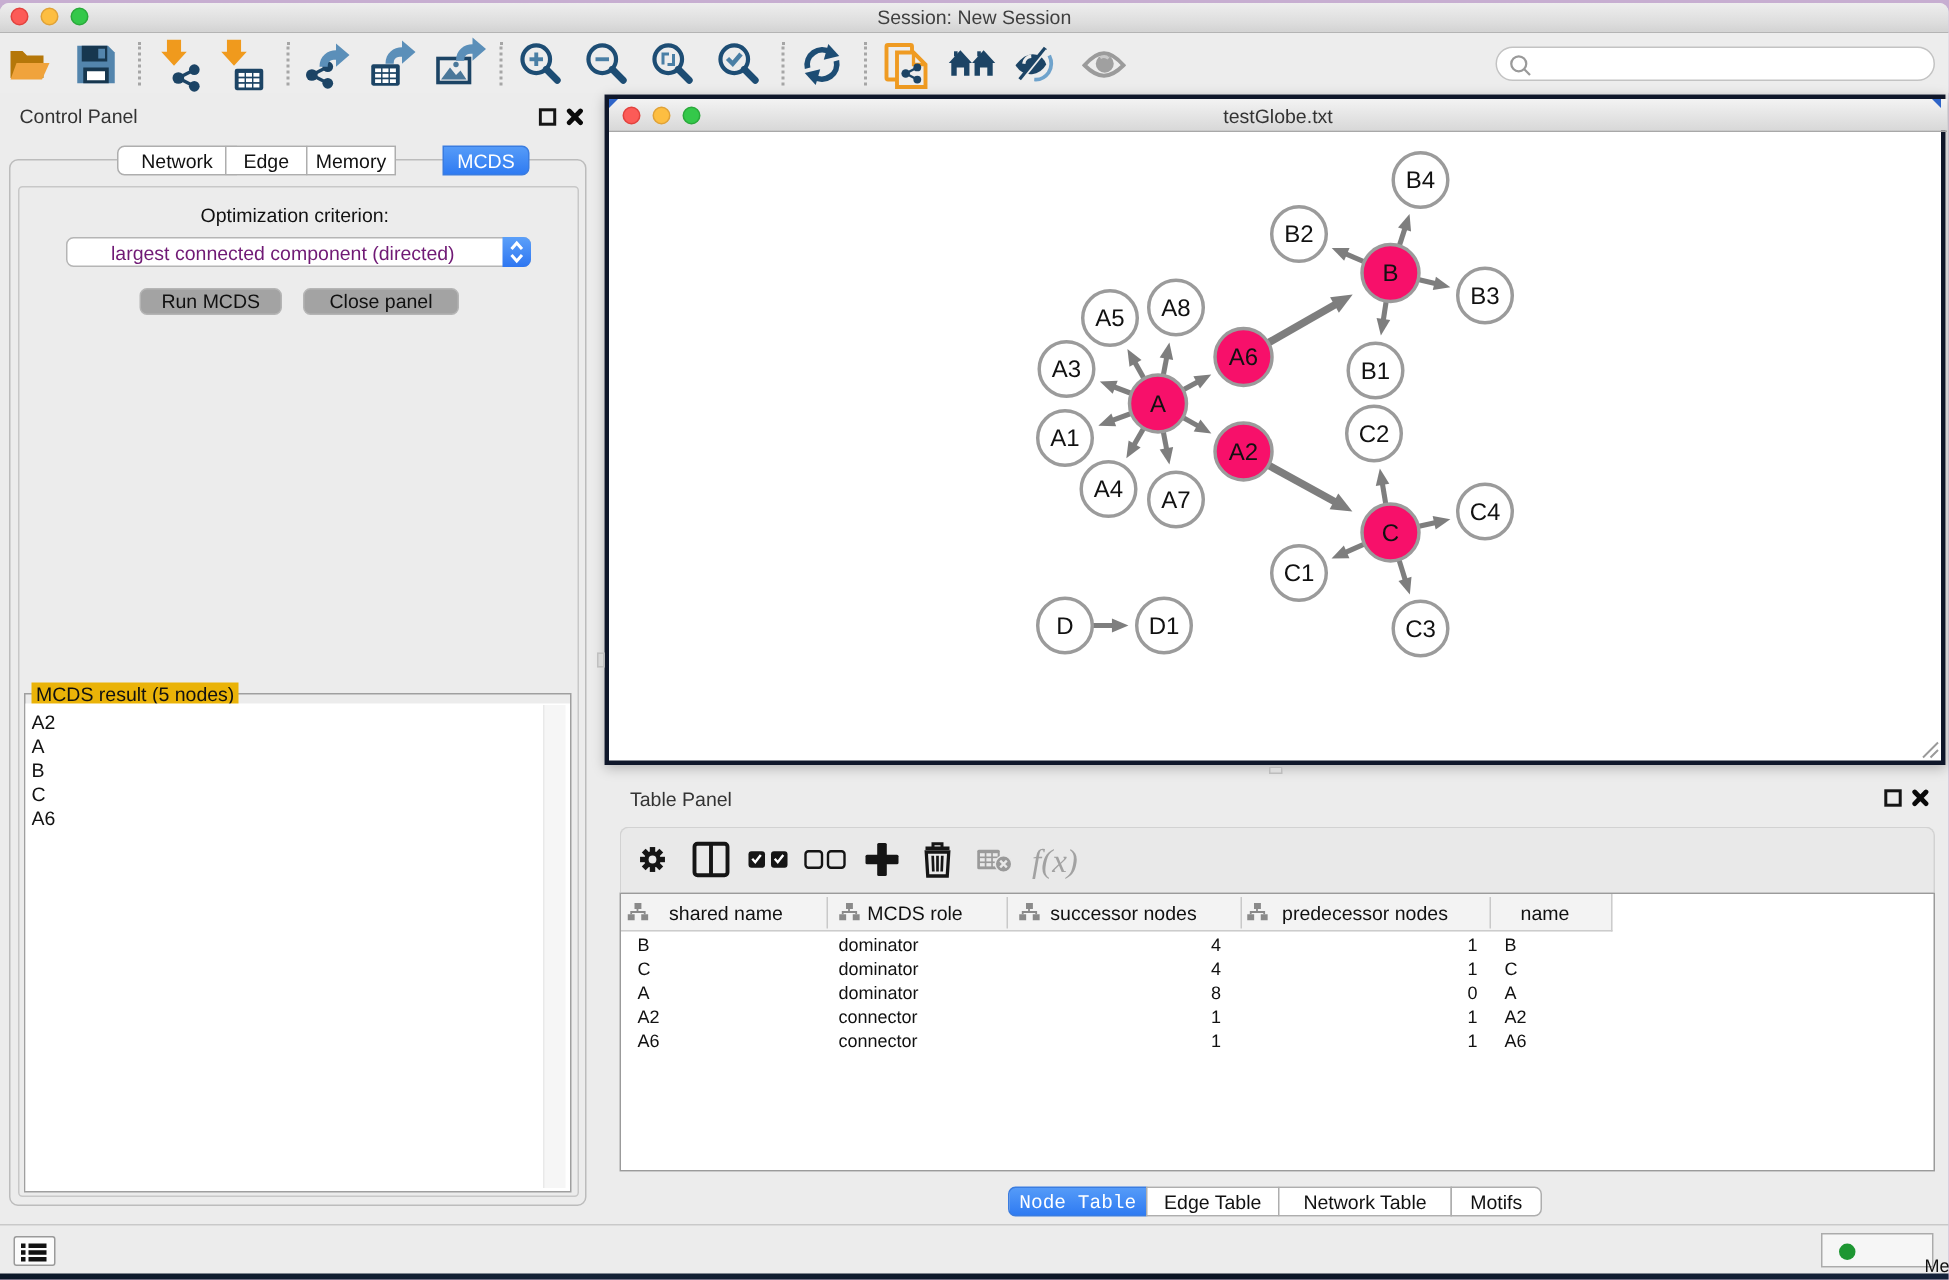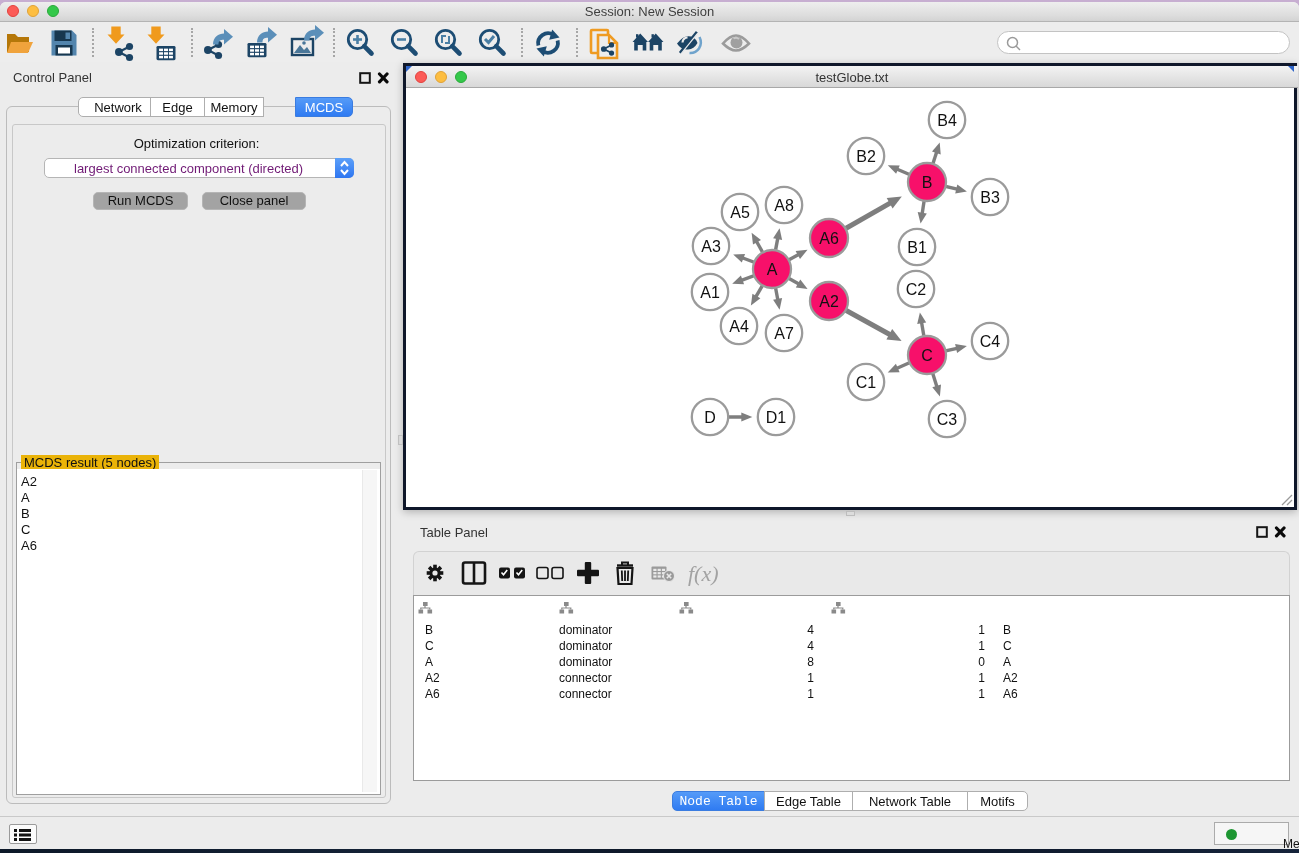--- a/index.html
+++ b/index.html
@@ -427,20 +427,31 @@
           <rect x="-0.1" y="2.4" width="3.2" height="2.2"></rect>
         </g>
 <circle cx="7" cy="3" r="5.5" fill="#9a9a9a" stroke="#e9e9e9" stroke-width="1"></circle>
 <path d="M 4.8 0.8 L 9.2 5.2 M 9.2 0.8 L 4.8 5.2" stroke="#e9e9e9" stroke-width="1.6"></path>
 </g>
 
 <text x="274" y="29" font-family="Liberation Serif" font-style="italic" font-size="22" fill="#a2a2a2">f(x)</text>
 </svg>
 </div>
 <div id="tbl">
+ <div id="tbl-head">
+  <div class="hlab" style="left:25px;width:90px;">shared name</div>
+  <div class="hlab" style="left:141px;width:110px;">MCDS role</div>
+  <div class="hlab" style="left:265px;width:140px;">successor nodes</div>
+  <div class="hlab" style="left:421px;width:150px;">predecessor nodes</div>
+  <div class="hlab" style="left:576px;width:80px;">name</div>
+  <div class="hsep" style="left:137px;"></div>
+  <div class="hsep" style="left:257px;"></div>
+  <div class="hsep" style="left:413px;"></div>
+  <div class="hsep" style="left:579px;"></div>
+ </div>
  <svg width="877" height="25" viewBox="0 0 877 25" style="position:absolute;left:0;top:0">
 <defs>
         <g id="sitm" fill="#8a8a8a">
  <rect x="-2" y="-6" width="4.6" height="4"></rect>
  <rect x="-6.5" y="1.5" width="4.6" height="4"></rect>
           <rect x="2.5" y="1.5" width="4.6" height="4"></rect>
  <path d="M 0 -2 L 0 0 M -4.2 1.5 L -4.2 0 L 4.8 0 L 4.8 1.5" stroke="#8a8a8a" stroke-width="1.2" fill="none"></path>
 </g>
       </defs>
 <use href="#sitm" transform="translate(11,12)"></use>

